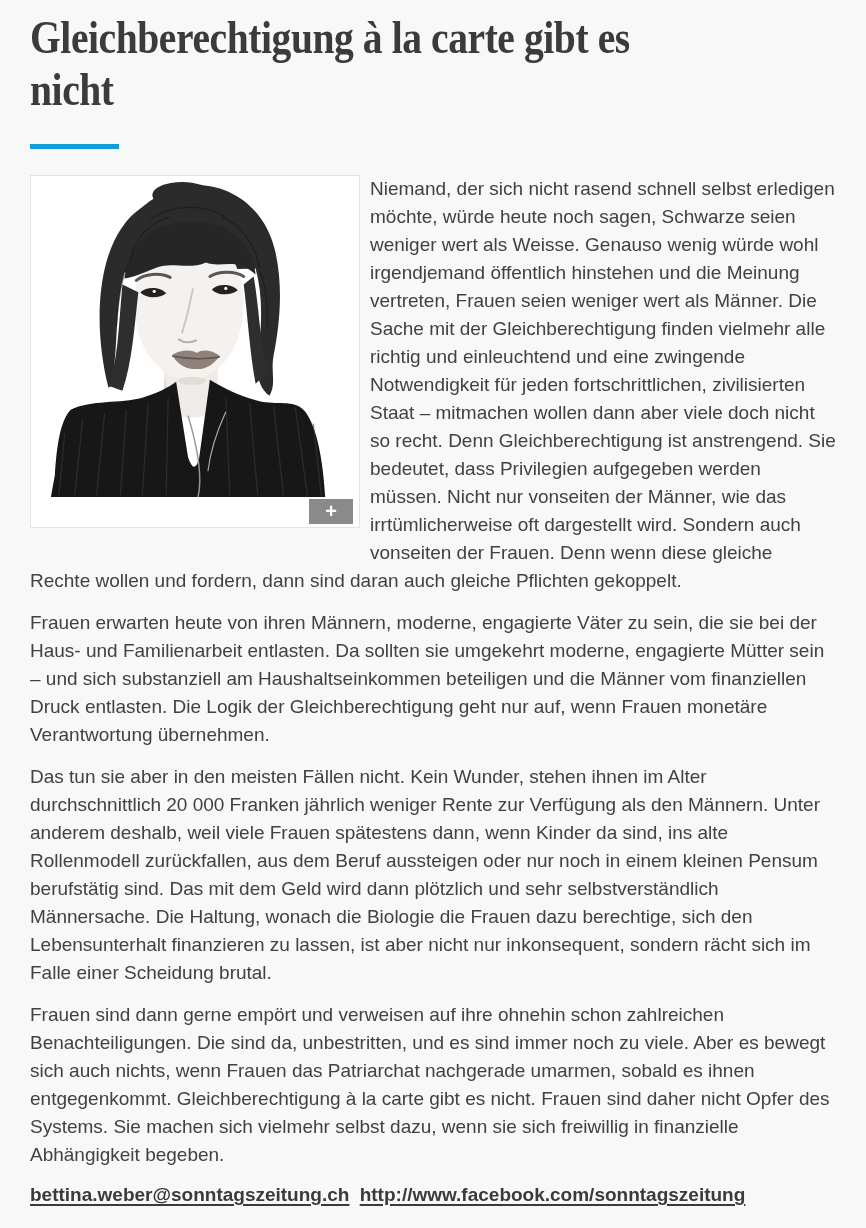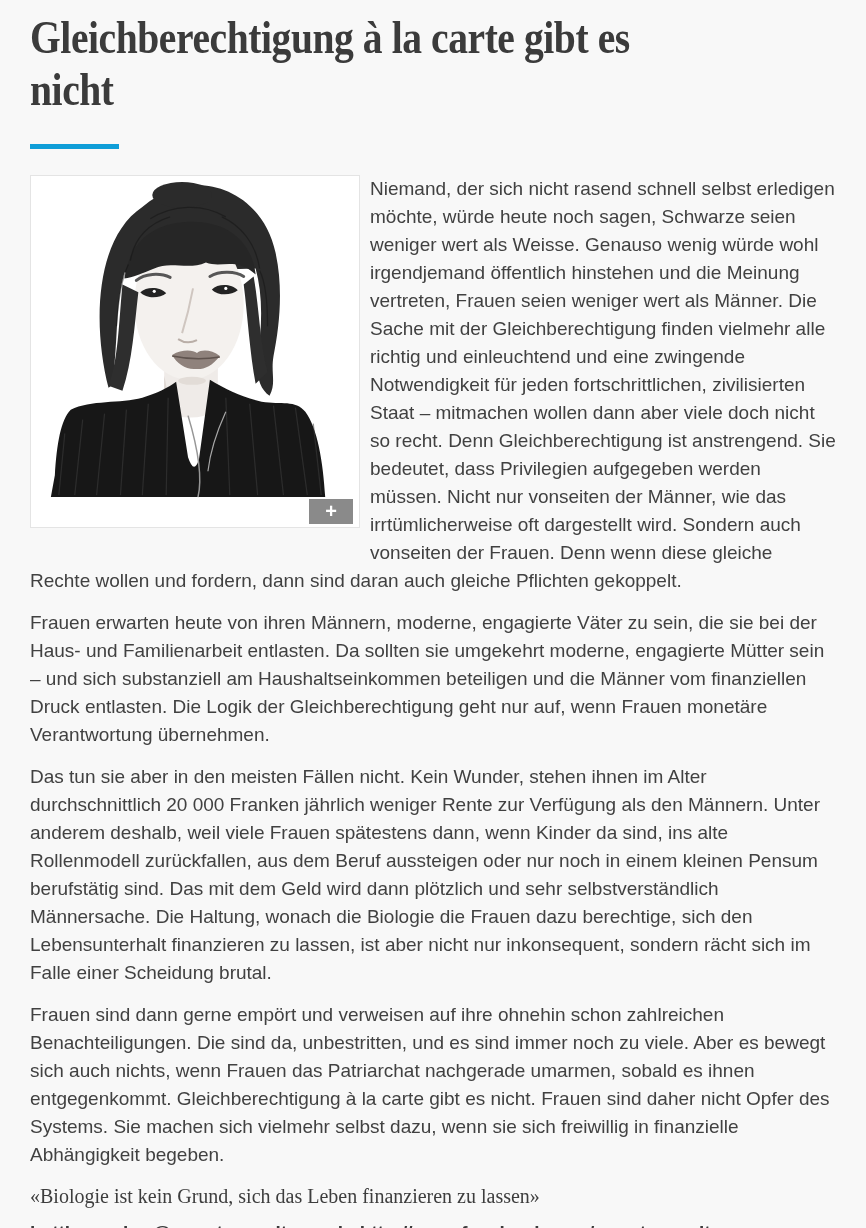--- a/index.html
+++ b/index.html
@@ -178,21 +178,20 @@
         <button class="expand-btn">
           <span>+</span>
         </button>
       </figure>
 
       <p class="para">Niemand, der sich nicht rasend schnell selbst erledigen möchte, würde heute noch sagen, Schwarze seien weniger wert als Weisse. Genauso wenig würde wohl irgendjemand öffentlich hinstehen und die Meinung vertreten, Frauen seien weniger wert als Männer. Die Sache mit der Gleichberechtigung finden vielmehr alle richtig und einleuchtend und eine zwingende Notwendigkeit für jeden fortschrittlichen, zivilisierten Staat – mitmachen wollen dann aber viele doch nicht so recht. Denn Gleichberechtigung ist anstrengend. Sie bedeutet, dass Privilegien aufgegeben werden müssen. Nicht nur vonseiten der Männer, wie das irrtümlicherweise oft dargestellt wird. Sondern auch vonseiten der Frauen. Denn wenn diese gleiche Rechte wollen und fordern, dann sind daran auch gleiche Pflichten gekoppelt.</p>
       <p class="para">Frauen erwarten heute von ihren Männern, moderne, engagierte Väter zu sein, die sie bei der Haus- und Familienarbeit entlasten. Da sollten sie umgekehrt moderne, engagierte Mütter sein – und sich substanziell am Haushaltseinkommen beteiligen und die Männer vom finanziellen Druck entlasten. Die Logik der Gleichberechtigung geht nur auf, wenn Frauen monetäre Verantwortung übernehmen.</p>
       <p class="para">Das tun sie aber in den meisten Fällen nicht. Kein Wunder, stehen ihnen im Alter durchschnittlich 20 000 Franken jährlich weniger Rente zur Verfügung als den Männern. Unter anderem deshalb, weil viele Frauen spätestens dann, wenn Kinder da sind, ins alte Rollenmodell zurückfallen, aus dem Beruf aussteigen oder nur noch in einem kleinen Pensum berufstätig sind. Das mit dem Geld wird dann plötzlich und sehr selbstverständlich Männersache. Die Haltung, wonach die Biologie die Frauen dazu berechtige, sich den Lebensunterhalt finanzieren zu lassen, ist aber nicht nur inkonsequent, sondern rächt sich im Falle einer Scheidung brutal.</p>
       <p class="para">Frauen sind dann gerne empört und verweisen auf ihre ohnehin schon zahlreichen Benachteiligungen. Die sind da, unbestritten, und es sind immer noch zu viele. Aber es bewegt sich auch nichts, wenn Frauen das Patriarchat nachgerade umarmen, sobald es ihnen entgegenkommt. Gleichberechtigung à la carte gibt es nicht. Frauen sind daher nicht Opfer des Systems. Sie machen sich vielmehr selbst dazu, wenn sie sich freiwillig in finanzielle Abhängigkeit begeben.</p>
 
-      <p class="quote">«Biologie ist kein Grund, sich das Leben finanzieren zu lassen»</p>
 
       <p class="links">
         <a>bettina.weber@sonntagszeitung.ch</a>
         <a>http://www.facebook.com/sonntagszeitung</a>
       </p>
 
     </div>
   </article>
 </div>
 

